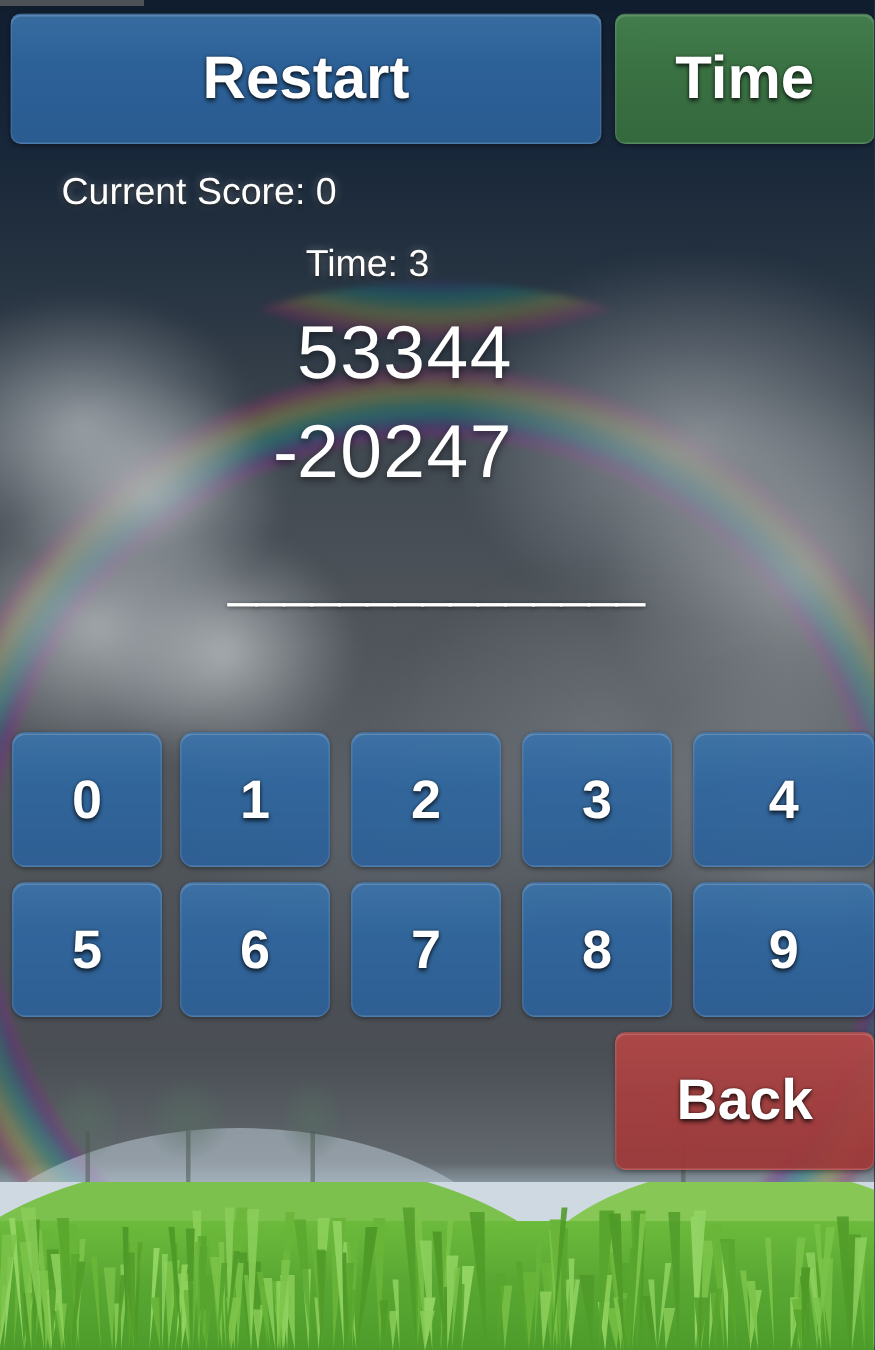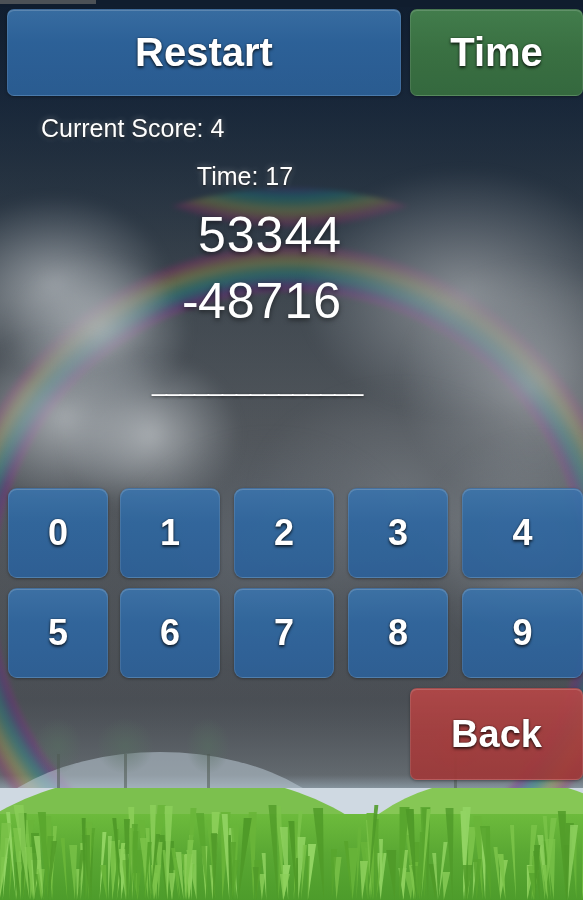--- a/index.html
+++ b/index.html
@@ -191,21 +191,21 @@
   #current-score { left: 41px;  top: 114px; }
   #highscore     { left: 357px; top: 114px; color: #ffff24;
                    text-shadow: 0 0 8px rgba(255,255,40,0.55), 0 1px 3px rgba(0,0,0,0.8); }
   #time-label    { left: 0; right: 0; top: 162px; text-align: center; }
   #operand1 { position:absolute; right: 148px; top: 206px; font-size: 50px; color:#fff;
               text-shadow: 0 2px 5px rgba(0,0,0,0.5); letter-spacing: 1px; }
   #operator { position:absolute; left: 182px; top: 272px; font-size: 50px; color:#fff;
               text-shadow: 0 2px 5px rgba(0,0,0,0.5); }
   #operand2 { position:absolute; right: 148px; top: 272px; font-size: 50px; color:#fff;
               text-shadow: 0 2px 5px rgba(0,0,0,0.5); letter-spacing: 1px; }
-  #eq-rule  { position:absolute; left: 152px; top: 366px; font-size: 27px; color:#fff;
+  #eq-rule  { position:absolute; left: 152px; top: 366px; font-size: 35px; color:#fff;
               letter-spacing: -1px; white-space: nowrap;
               text-shadow: 0 1px 3px rgba(0,0,0,0.5); }
   #answer-display { position:absolute; right:148px; top: 392px; font-size:50px; color:#fff;
               text-shadow: 0 2px 5px rgba(0,0,0,0.5); letter-spacing:1px; }
 
   
   .key {
     position: absolute;
     border-radius: 9px;
     font-size: 36px;
@@ -463,29 +463,29 @@
   </div>
 
   <div id="ui">
 
     <div class="topbar-strip"></div>
 
     <div class="btn btn-blue" id="restart-btn">Restart</div>
 
     <div class="btn btn-green" id="back-btn">Time</div>
 
-    <div class="stat" id="current-score">Current Score: 4</div>
-
-
-    <div class="stat" id="time-label">Time: 17</div>
+    <div class="stat" id="current-score">Current Score: 0</div>
+
+
+    <div class="stat" id="time-label">Time: 3</div>
 
     <div>
       <div id="operand1">53344</div>
       <div id="operator">-</div>
-      <div id="operand2">48716</div>
+      <div id="operand2">20247</div>
       <div id="eq-rule">_______________</div>
       <div id="answer-display"></div>
     </div>
 
     <div id="keypad">
         <div class="btn btn-blue key row1 col0">0</div>
         <div class="btn btn-blue key row1 col1">1</div>
         <div class="btn btn-blue key row1 col2">2</div>
         <div class="btn btn-blue key row1 col3">3</div>
         <div class="btn btn-blue key row1 col4">4</div>

